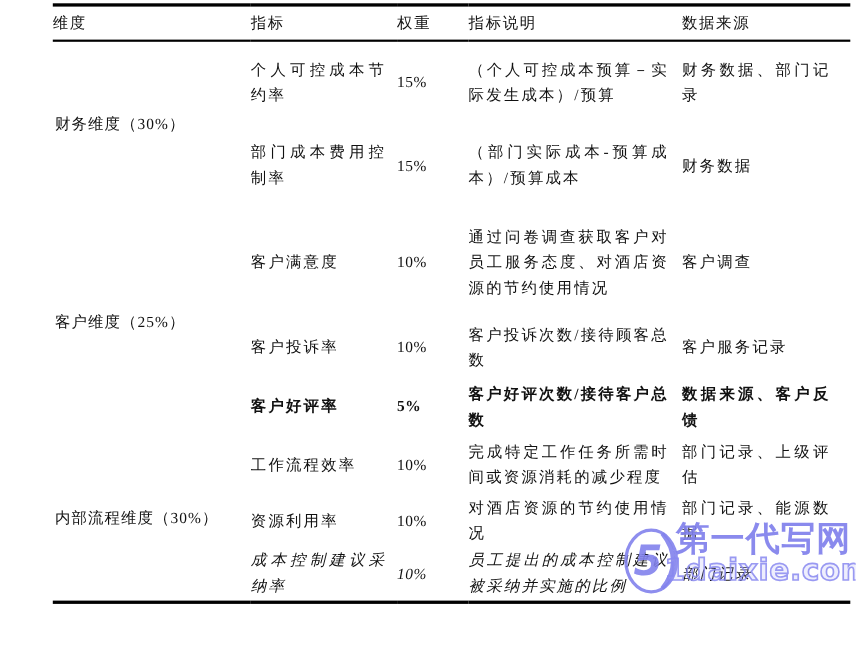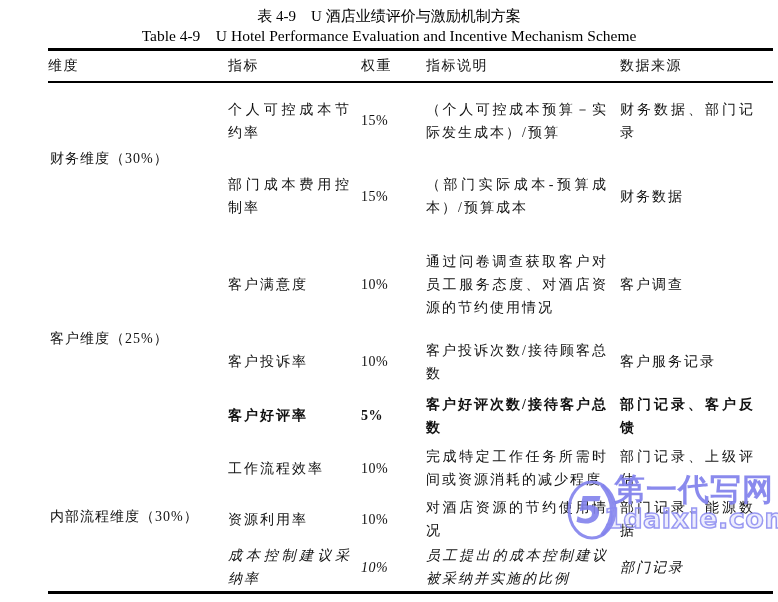--- a/index.html
+++ b/index.html
@@ -49,24 +49,20 @@
     color:rgba(160,160,246,0.18);
     -webkit-text-stroke:1.5px rgba(136,136,240,0.85);
     white-space:nowrap;
   }
 </style>
 </head>
 <body>
 
 <div class="page">
 
-  <div class="titles">
-    <div class="title title-zh">表 4-9　U 酒店业绩评价与激励机制方案</div>
-    <div class="title title-en">Table 4-9　U Hotel Performance Evaluation and Incentive Mechanism Scheme</div>
-  </div>
 
   <table class="perf">
     <colgroup>
         <col class="c1">
         <col class="c2">
         <col class="c3">
         <col class="c4">
         <col class="c5">
       </colgroup>
     <thead>
@@ -106,21 +102,21 @@
       <tr class="h55">
         <td class="ind">客户投诉率</td>
         <td class="wt">10%</td>
         <td class="desc">客户投诉次数/接待顾客总数</td>
         <td class="src">客户服务记录</td>
       </tr>
       <tr class="h53">
         <td class="ind">客户好评率</td>
         <td class="wt">5%</td>
         <td class="desc">客户好评次数/接待客户总数</td>
-        <td class="src">部门记录、客户反馈</td>
+        <td class="src">数据来源、客户反馈</td>
       </tr>
     </tbody>
 
     <tbody>
       <tr class="h52">
         <td class="dim" rowspan="3">内部流程维度（30%）</td>
         <td class="ind">工作流程效率</td>
         <td class="wt">10%</td>
         <td class="desc">完成特定工作任务所需时间或资源消耗的减少程度</td>
         <td class="src">部门记录、上级评估</td>

